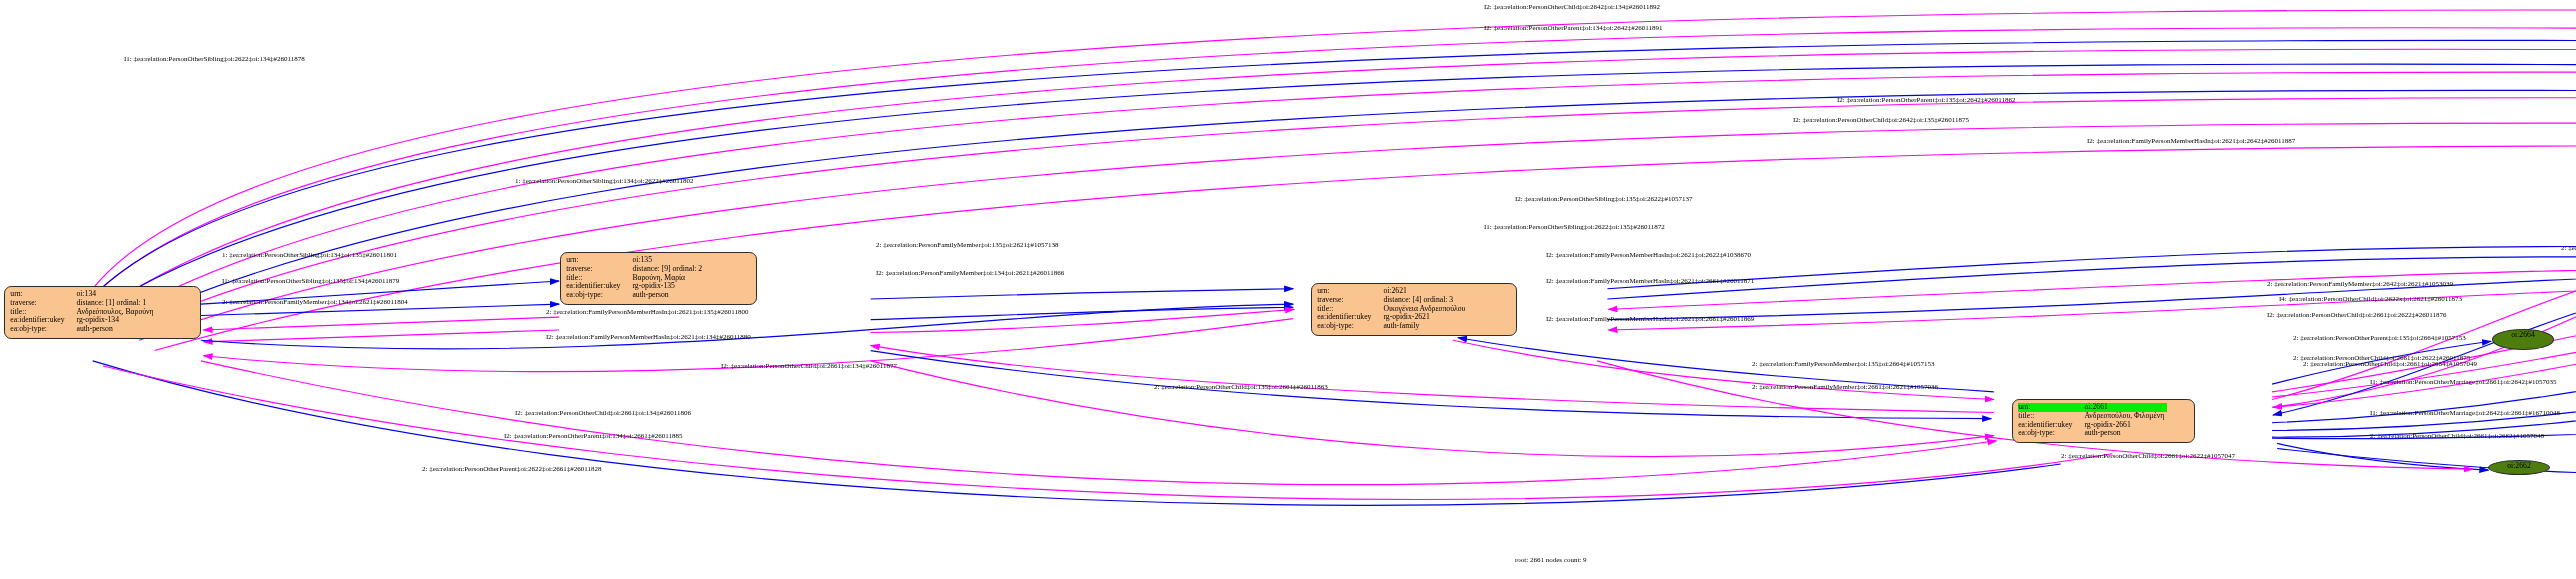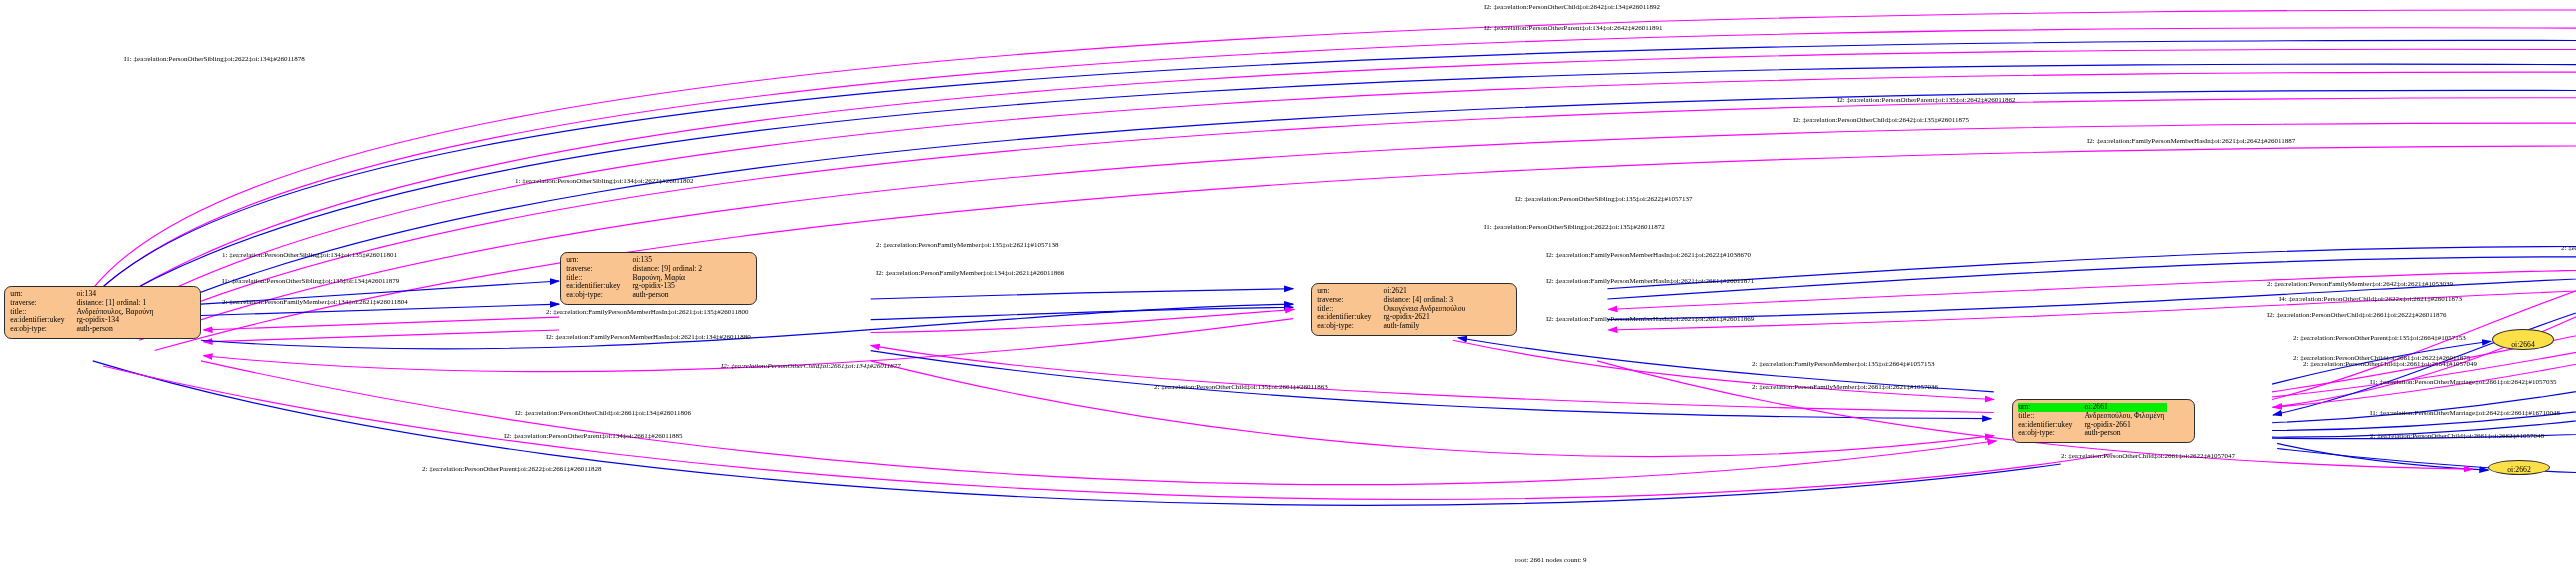--- a/index.html
+++ b/index.html
@@ -23,24 +23,24 @@
     color:#000;
     padding:0 3.1px 0 0;
     white-space:nowrap;
     vertical-align:top;
   }
   .rec td.k{width:61px;}
   .rec td.v{padding-left:2.1px;}
   .hl{background:#00ef00;}
 
   .ell{
-    background:#fde047;
+    background:#4d7c0f;
     border:1px solid #2b2b2b;
     border-radius:50%;
-    display:flex;align-items:flex-end;justify-content:center;
+    display:flex;align-items:flex-start;justify-content:center;
     font-size:7.7px;color:#000;
   }
 
   .elabel{
     position:absolute;
     font-size:7px;
     line-height:7.2px;
     color:#000;
     white-space:nowrap;
   }
@@ -257,21 +257,21 @@
   <div class="elabel" style="left:876px;top:270px;">I2: ‡ea:relation:PersonFamilyMember‡oi:134‡oi:2621‡#26011866</div>
   <div class="elabel" style="left:1546px;top:252px;">I2: ‡ea:relation:FamilyPersonMemberHasIn‡oi:2621‡oi:2622‡#1038670</div>
   <div class="elabel" style="left:1546px;top:278px;">I2: ‡ea:relation:FamilyPersonMemberHasIn‡oi:2621‡oi:2661‡#26011871</div>
   <div class="elabel" style="left:1546px;top:309px;margin-top:7px;">I2: ‡ea:relation:FamilyPersonMemberHasIn‡oi:2621‡oi:2661‡#26011869</div>
   <div class="elabel" style="left:2267px;top:281px;">2: ‡ea:relation:PersonFamilyMember‡oi:2642‡oi:2621‡#1053039</div>
   <div class="elabel" style="left:2267px;top:296px;margin-left:12px;">I4: ‡ea:relation:PersonOtherChild‡oi:2622x‡oi:2621‡#26011873</div>
   <div class="elabel" style="left:2267px;top:312px;">I2: ‡ea:relation:PersonOtherChild‡oi:2661‡oi:2622‡#26011876</div>
   <div class="elabel" style="left:2561px;top:245px;">2: ‡ea:relation:FamilyPersonMemberHasIn‡oi:2621‡oi:2663‡#1048919</div>
   <div class="elabel" style="left:1752px;top:361px;">2: ‡ea:relation:FamilyPersonMember‡oi:135‡oi:2664‡#1057153</div>
   <div class="elabel" style="left:1752px;top:384px;">2: ‡ea:relation:PersonFamilyMember‡oi:2661‡oi:2621‡#1057036</div>
-  <div class="elabel" style="left:721px;top:363px;font-style:italic;">I2: ‡ea:relation:PersonOtherChild‡oi:2661‡oi:134‡#26011877</div>
+  <div class="elabel" style="left:721px;top:363px;">I2: ‡ea:relation:PersonOtherChild‡oi:2661‡oi:134‡#26011877</div>
   <div class="elabel" style="left:1154px;top:384px;">2: ‡ea:relation:PersonOtherChild‡oi:135‡oi:2661‡#26011863</div>
   <div class="elabel" style="left:515px;top:410px;">I2: ‡ea:relation:PersonOtherChild‡oi:2661‡oi:134‡#26011806</div>
   <div class="elabel" style="left:504px;top:433px;">I2: ‡ea:relation:PersonOtherParent‡oi:134‡oi:2661‡#26011885</div>
   <div class="elabel" style="left:2303px;top:361px;">2: ‡ea:relation:PersonOtherChild‡oi:2661‡oi:2664‡#1057049</div>
   <div class="elabel" style="left:2370px;top:379px;">I1: ‡ea:relation:PersonOtherMarriage‡oi:2661‡oi:2642‡#1057035</div>
   <div class="elabel" style="left:2370px;top:410px;">I1: ‡ea:relation:PersonOtherMarriage‡oi:2642‡oi:2661‡#16710048</div>
   <div class="elabel" style="left:2370px;top:433px;">2: ‡ea:relation:PersonOtherChild‡oi:2661‡oi:2662‡#1057048</div>
   <div class="elabel" style="left:2061px;top:453px;">2: ‡ea:relation:PersonOtherChild‡oi:2661‡oi:2622‡#1057047</div>
   <div class="elabel" style="left:422px;top:466px;">2: ‡ea:relation:PersonOtherParent‡oi:2622‡oi:2661‡#26011828</div>
   <div class="elabel" style="left:2293px;top:335px;">2: ‡ea:relation:PersonOtherParent‡oi:135‡oi:2664‡#1057153</div>

